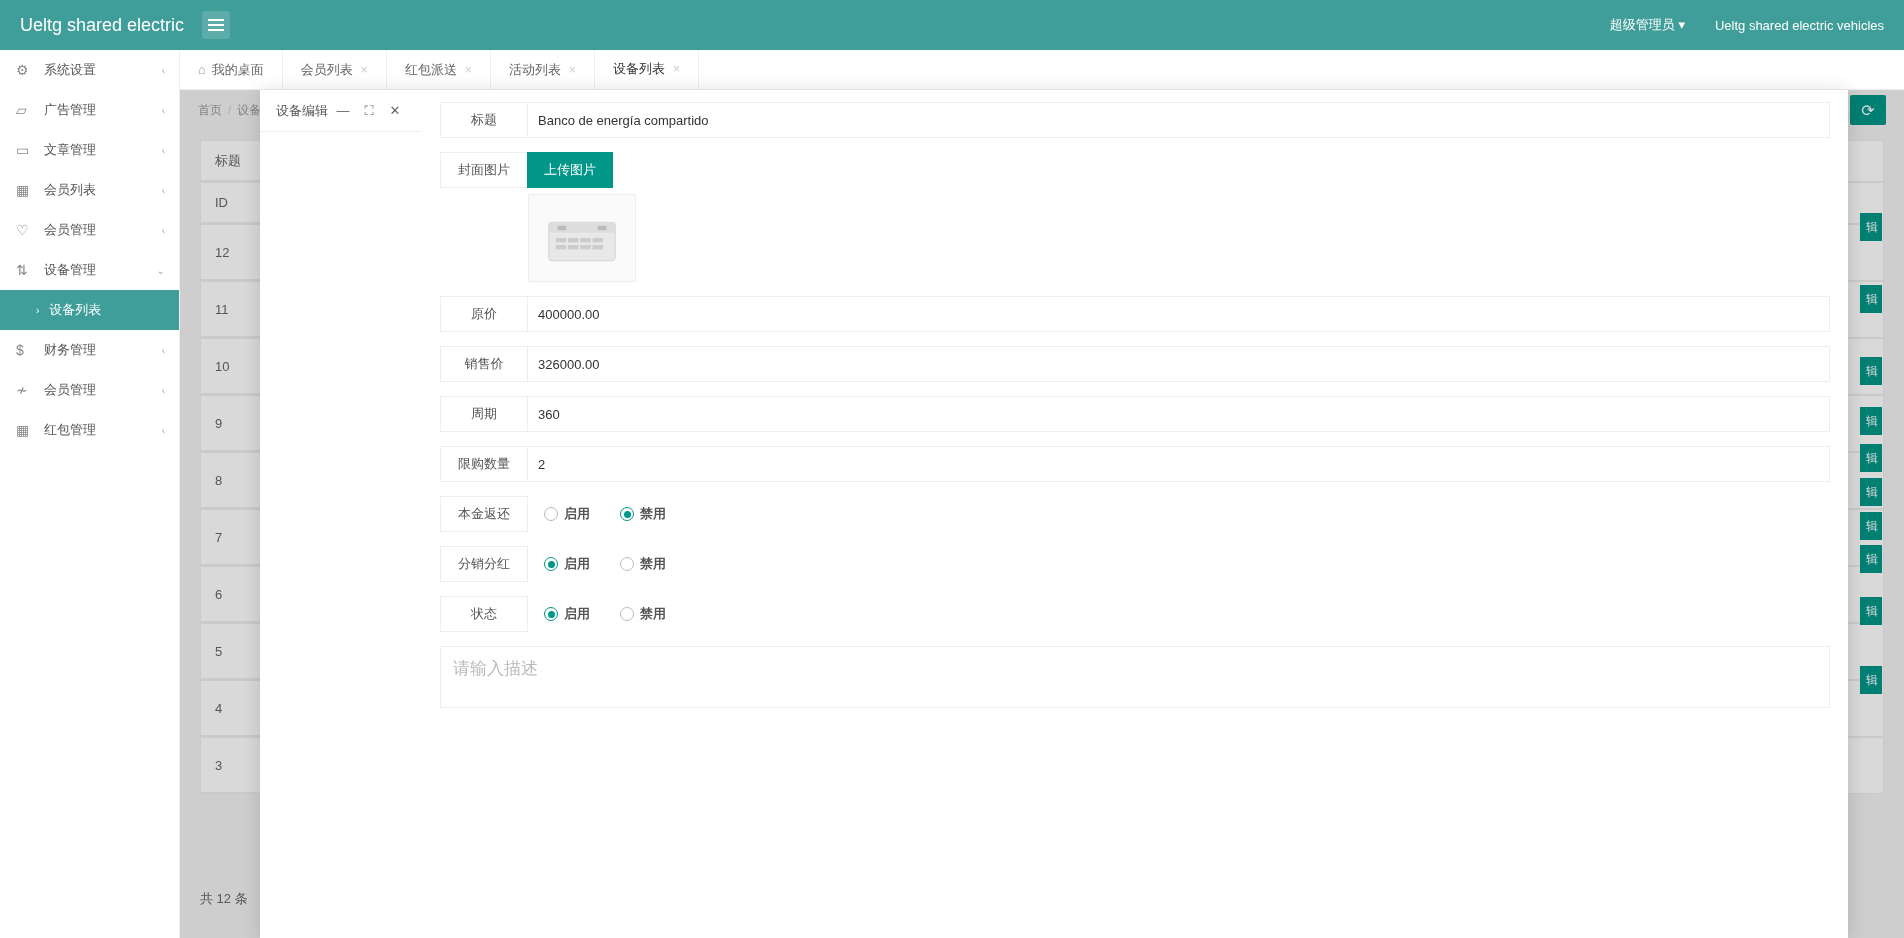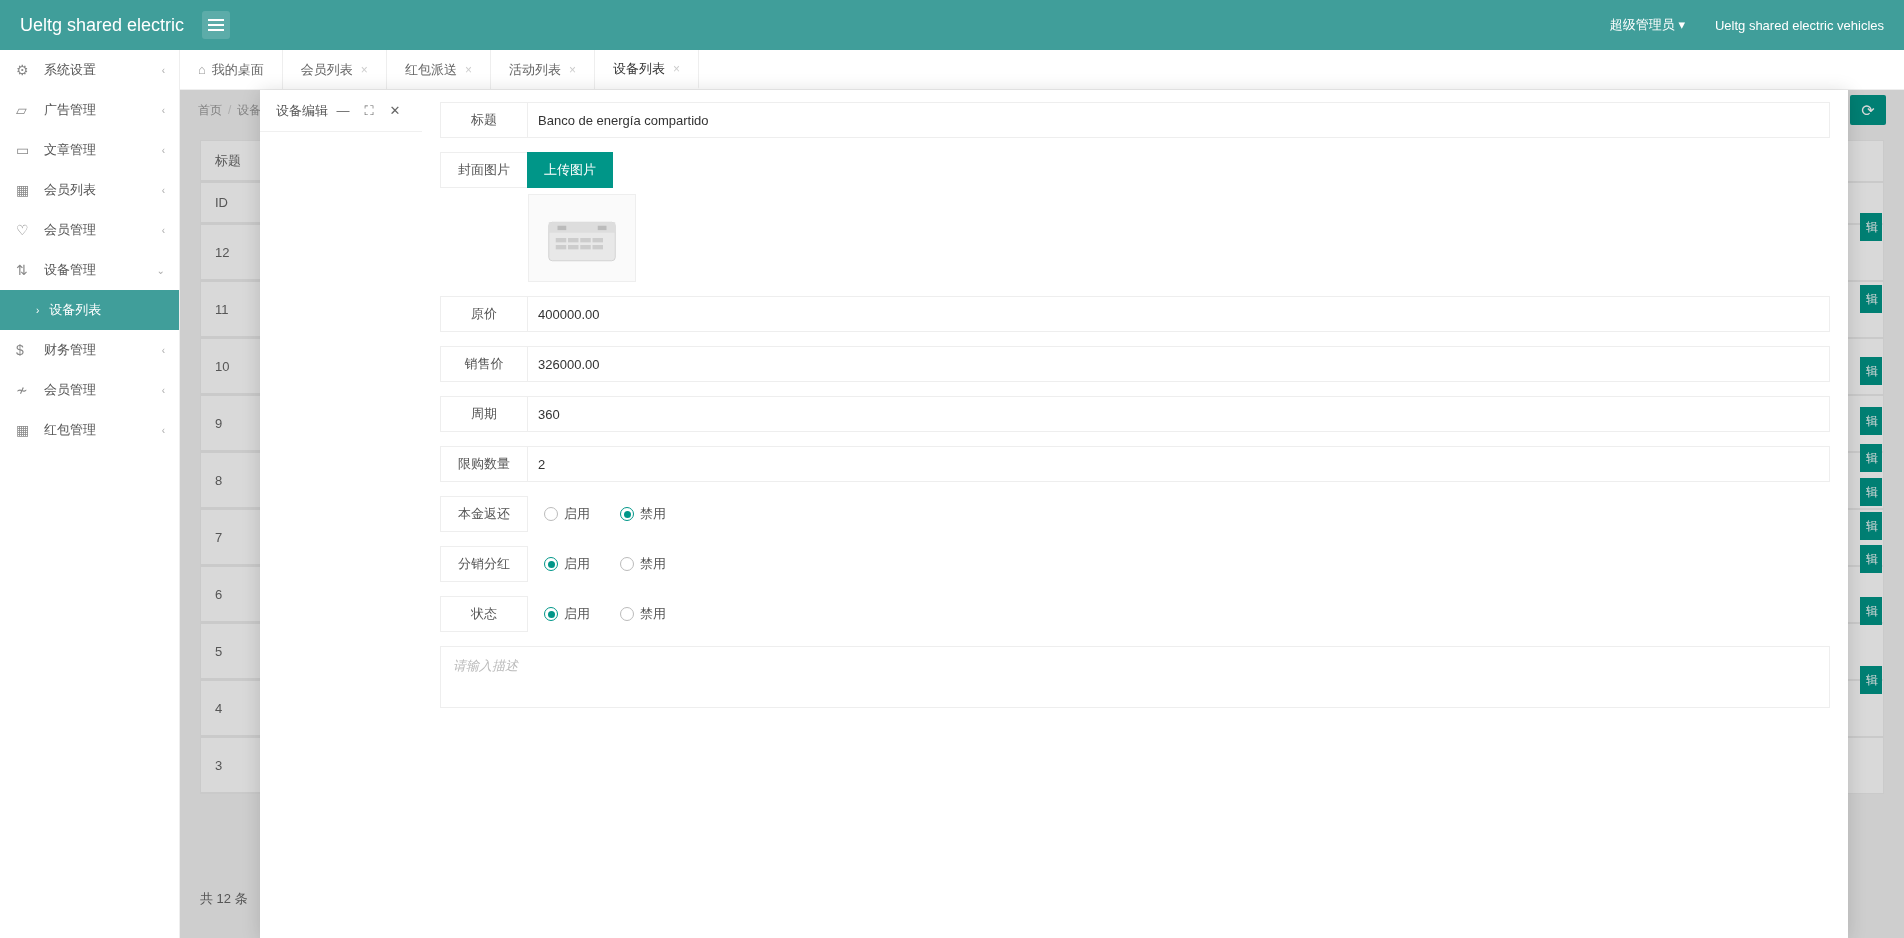--- a/index.html
+++ b/index.html
@@ -39,28 +39,28 @@
 .dialog-header { height: 42px; display: flex; align-items: center; padding: 0 16px; border-bottom: 1px solid #f0f0f0; color: #555; font-size: 13px; }
 .dialog-header .spacer { flex: 1; }
 .dialog-header .win-icon { width: 22px; text-align: center; cursor: pointer; color: #666; font-size: 13px; margin-left: 4px; }
 .dialog-body { flex: 1; overflow-y: auto; padding: 12px 18px; background: #fff; }
 .form-row { display: flex; align-items: stretch; margin-bottom: 14px; }
 .form-row .label { width: 88px; min-height: 36px; border: 1px solid #eee; background: #fff; display: flex; align-items: center; justify-content: center; font-size: 13px; color: #555; }
 .form-row .control { flex: 1; min-height: 36px; border: 1px solid #eee; border-left: none; display: flex; align-items: center; padding: 8px 10px; }
 .form-row .control input[type=text] { width: 100%; border: none; outline: none; font-size: 13px; color: #333; background: transparent; }
 .upload-btn { display: inline-flex; align-items: center; justify-content: center; height: 36px; padding: 0 16px; background: #009688; color: #fff; font-size: 13px; cursor: pointer; border: 1px solid #009688; margin-left: -1px; }
 .imgprev { margin-left: 88px; margin-top: 6px; width: 108px; height: 88px; border: 1px solid #eee; background: #fafafa; display: flex; align-items: center; justify-content: center; font-size: 10px; color: #bbb; }
-.radio-group { display: flex; align-items: center; gap: 30px; padding-left: 6px; }
+.radio-group { display: flex; align-items: center; gap: 30px; padding-left: 6px; font-weight: bold; }
 .radio-opt { display: flex; align-items: center; gap: 6px; font-size: 13px; color: #555; cursor: pointer; }
 .radio-dot { width: 14px; height: 14px; border: 1px solid #bbb; border-radius: 50%; display: inline-flex; align-items: center; justify-content: center; }
 .radio-dot.checked::after { content: ""; width: 7px; height: 7px; background: #009688; border-radius: 50%; }
 .radio-dot.checked { border-color: #009688; }
 .desc-block { border: 1px solid #eee; }
 .desc-block .desc-title { height: 34px; display: flex; align-items: center; padding: 0 12px; font-size: 13px; color: #555; border-bottom: 1px solid #f3f3f3; }
-.desc-block .desc-area { min-height: 60px; padding: 10px 12px; color: #bbb; font-size: 13px; font-style: italic; }
+.desc-block .desc-area { min-height: 60px; padding: 10px 12px; color: #bbb; font-size: 17px; }
 .edit-btn-peek { position: absolute; right: 22px; width: 22px; height: 28px; background: #009688; }
 .devsvg { width: 90px; height: 70px; }
 </style>
 </head>
 <body>
 
 <div class="header">
   <div class="brand">Ueltg shared electric</div>
   <div class="menu-toggle">
       <span></span>

